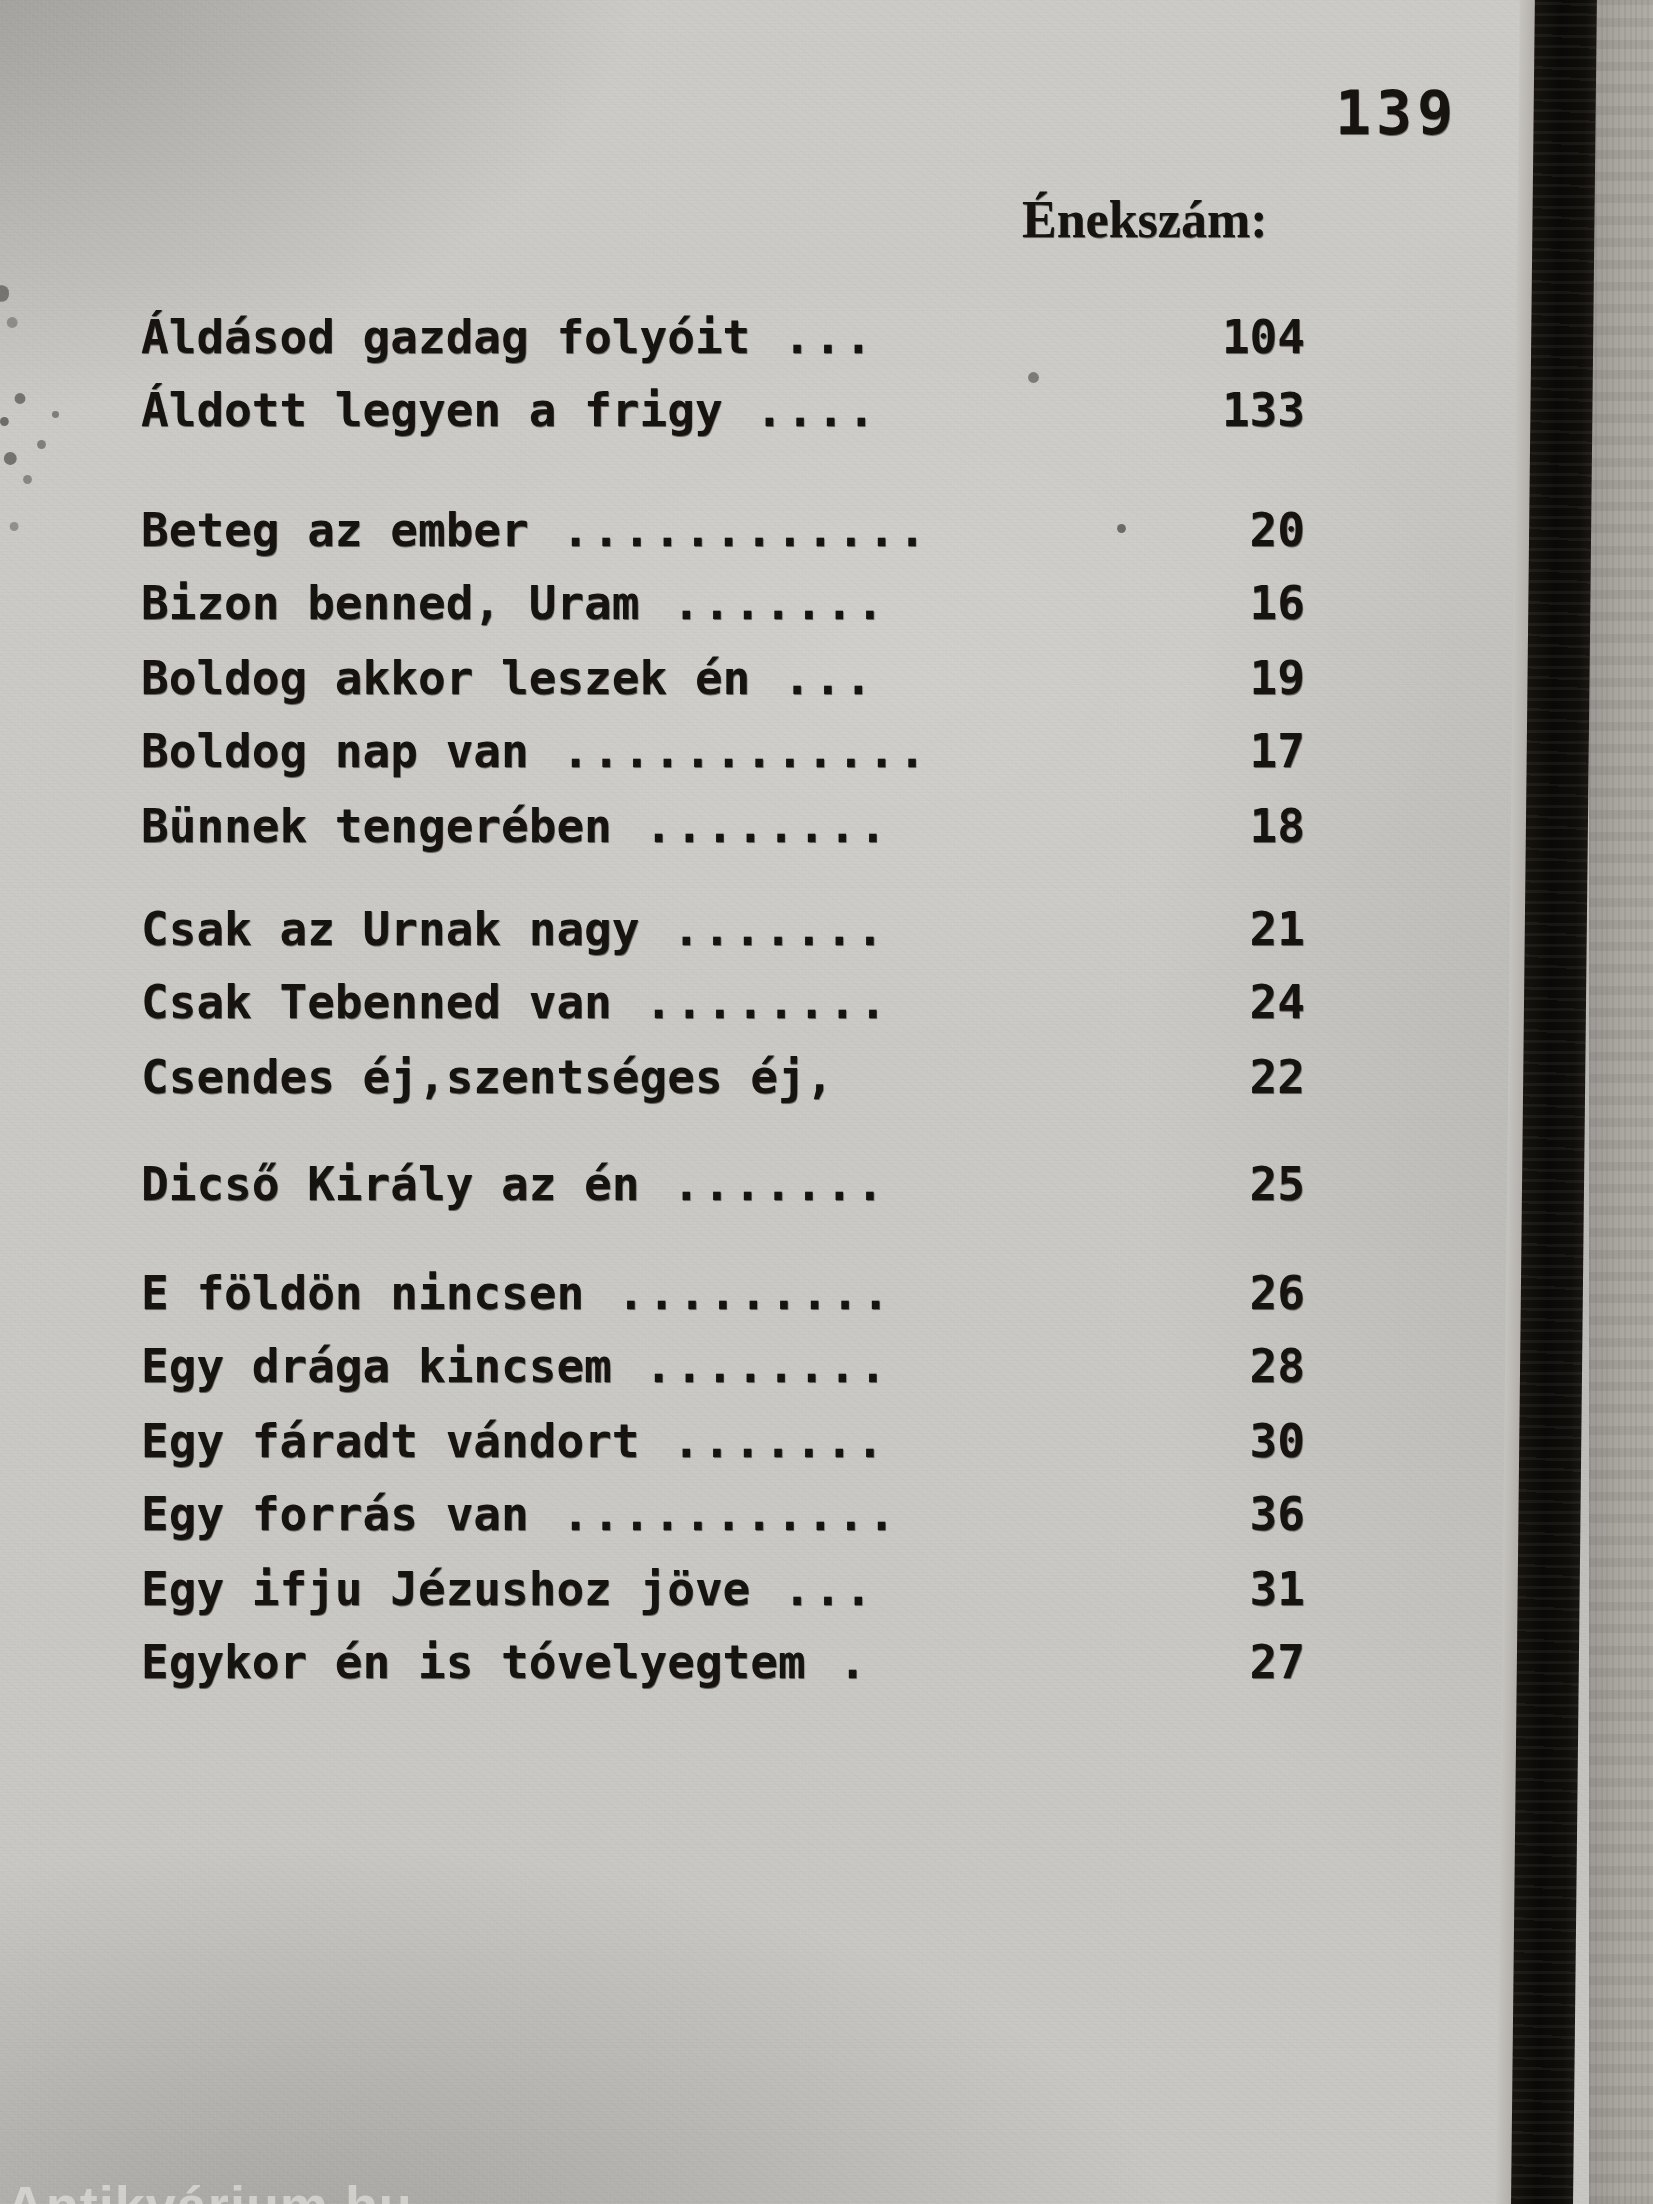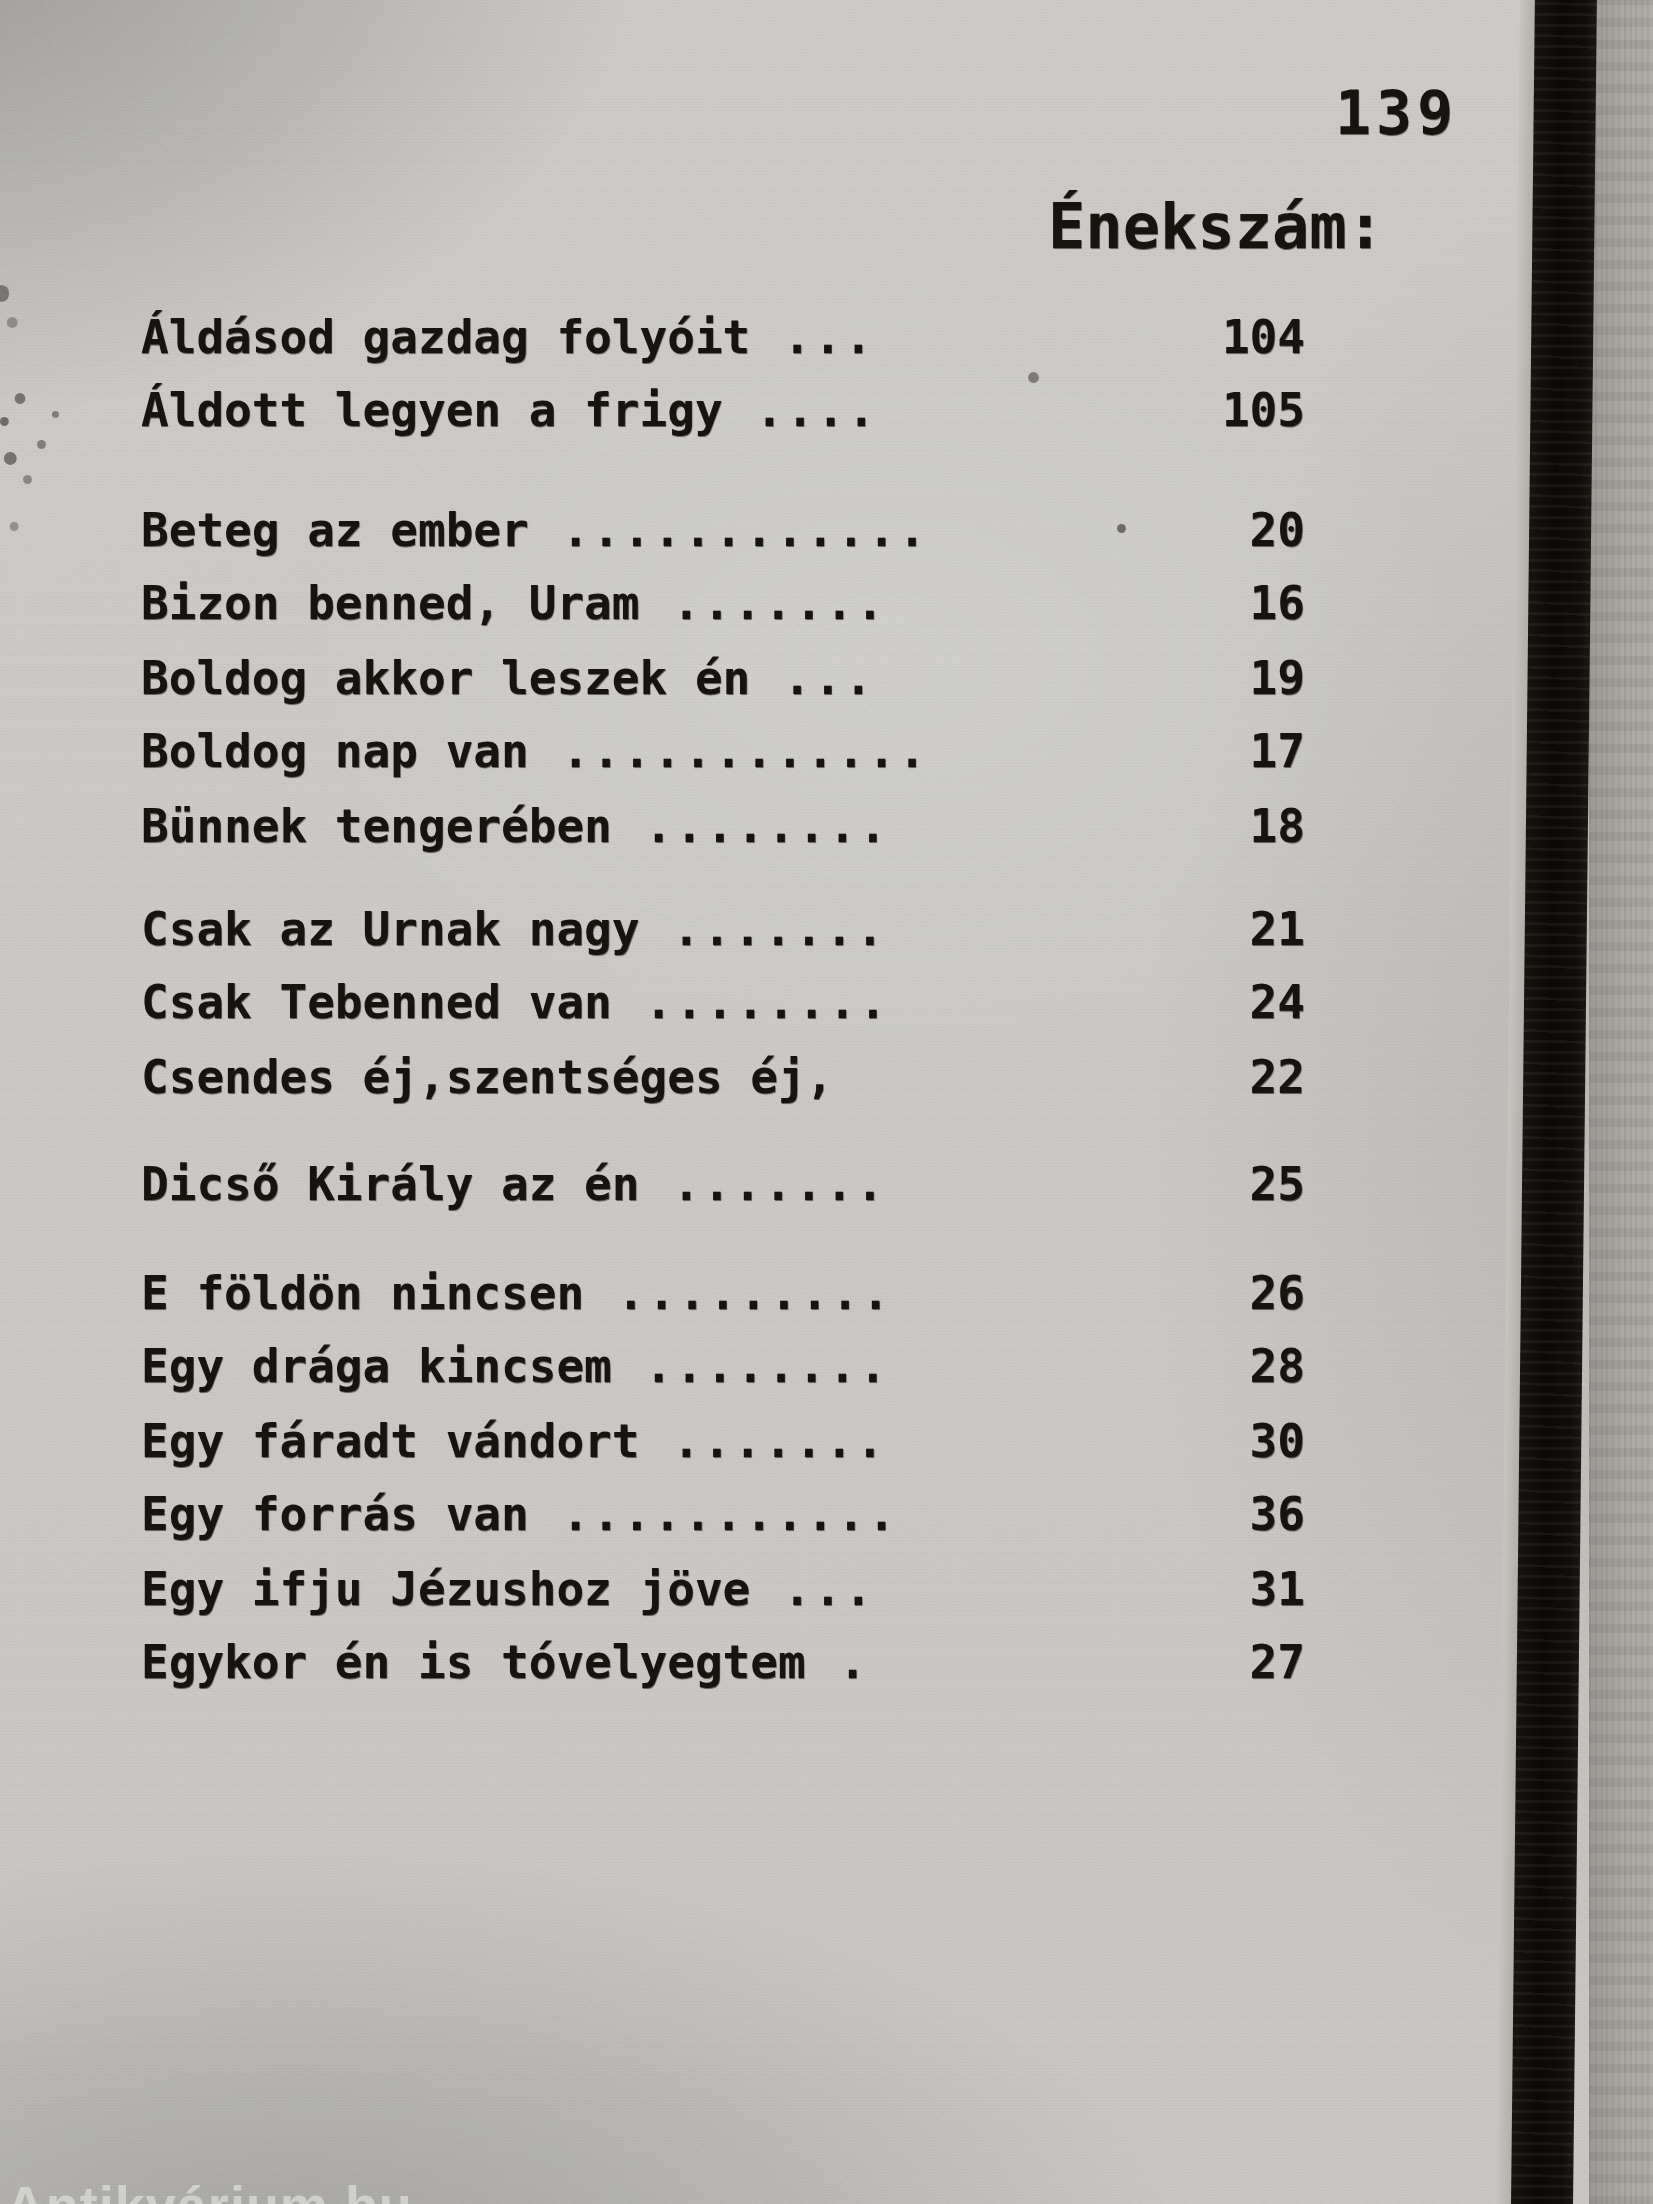--- a/index.html
+++ b/index.html
@@ -41,23 +41,24 @@
   }
   .page-num {
     position: absolute;
     left: 1335px;
     top: 78px;
     font-size: 60px;
     letter-spacing: 4.9px;
   }
   .col-header {
     position: absolute;
-    left: 1048px;
+    left: 1022px;
     top: 190px;
-    font-size: 62px;
+    font-size: 52px;
+    font-family: Liberation Serif, serif;
   }
   .index {
     position: absolute;
     left: 141px;
     top: 299px;
     width: 1164px;
   }
   .group.g1 { margin-top: 45px; }
   .group.g2 { margin-top: 29px; }
   .group.g3 { margin-top: 33px; }
@@ -151,21 +152,21 @@
 <div class="scan">
   <div class="grain"></div>
 
   <span class="page-num typewriter">139</span>
 
   <span class="col-header typewriter">Énekszám:</span>
 
   <div class="index typewriter" id="index">
       <div class="group g0">
         <div class="row"><span class="t">Áldásod gazdag folyóit</span><span class="dots">...</span><span class="num">104</span></div>
-        <div class="row"><span class="t">Áldott legyen a frigy</span><span class="dots">....</span><span class="num">105</span></div>
+        <div class="row"><span class="t">Áldott legyen a frigy</span><span class="dots">....</span><span class="num">133</span></div>
       </div>
       <div class="group g1">
         <div class="row"><span class="t">Beteg az ember</span><span class="dots">............</span><span class="num">20</span></div>
         <div class="row"><span class="t">Bizon benned, Uram</span><span class="dots">.......</span><span class="num">16</span></div>
         <div class="row"><span class="t">Boldog akkor leszek én</span><span class="dots">...</span><span class="num">19</span></div>
         <div class="row"><span class="t">Boldog nap van</span><span class="dots">............</span><span class="num">17</span></div>
         <div class="row"><span class="t">Bünnek tengerében</span><span class="dots">........</span><span class="num">18</span></div>
       </div>
       <div class="group g2">
         <div class="row"><span class="t">Csak az Urnak nagy</span><span class="dots">.......</span><span class="num">21</span></div>

